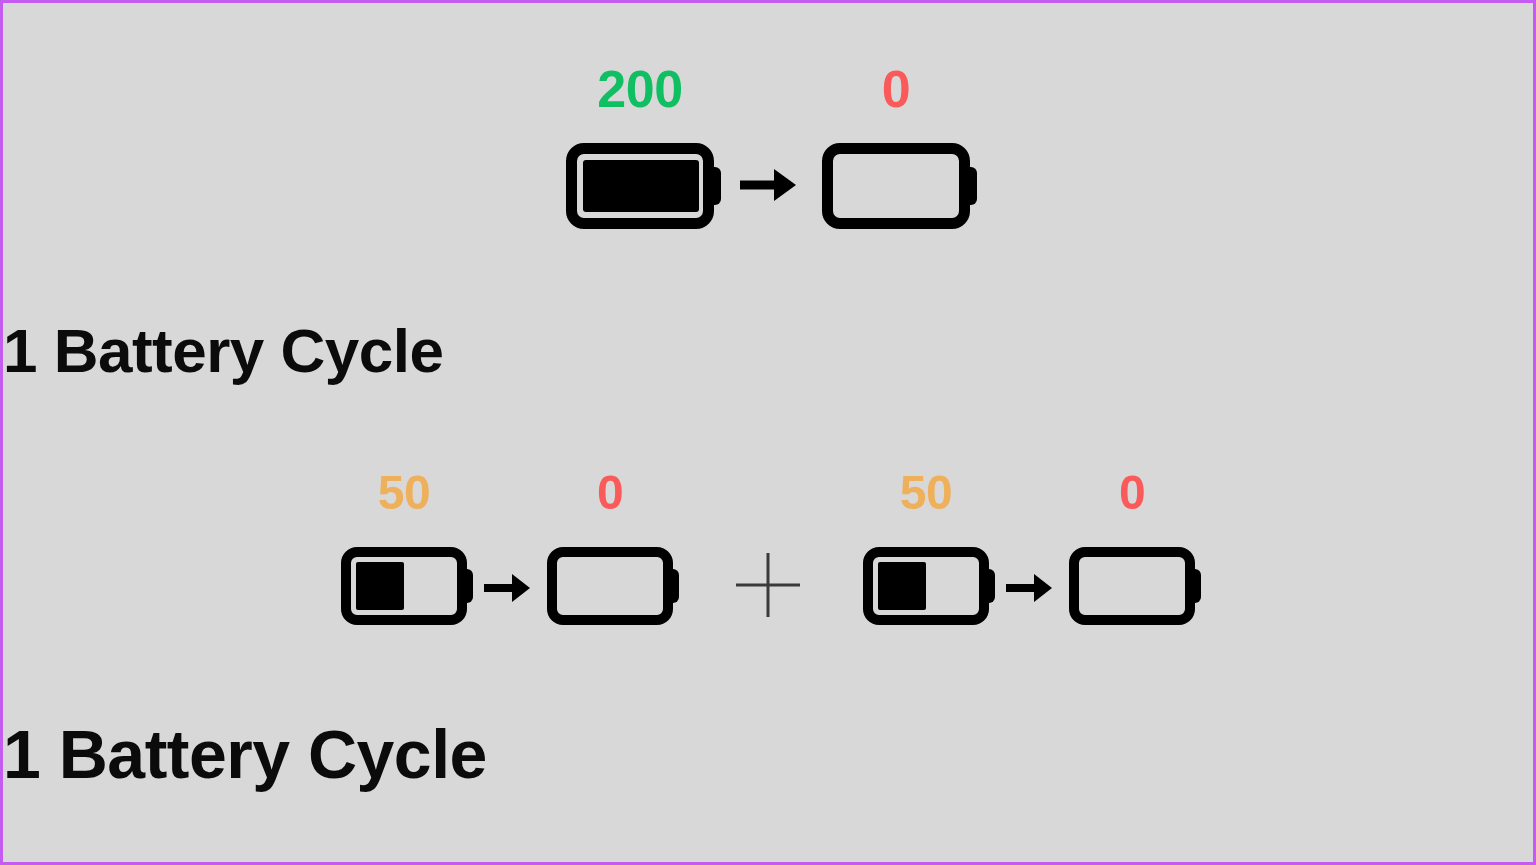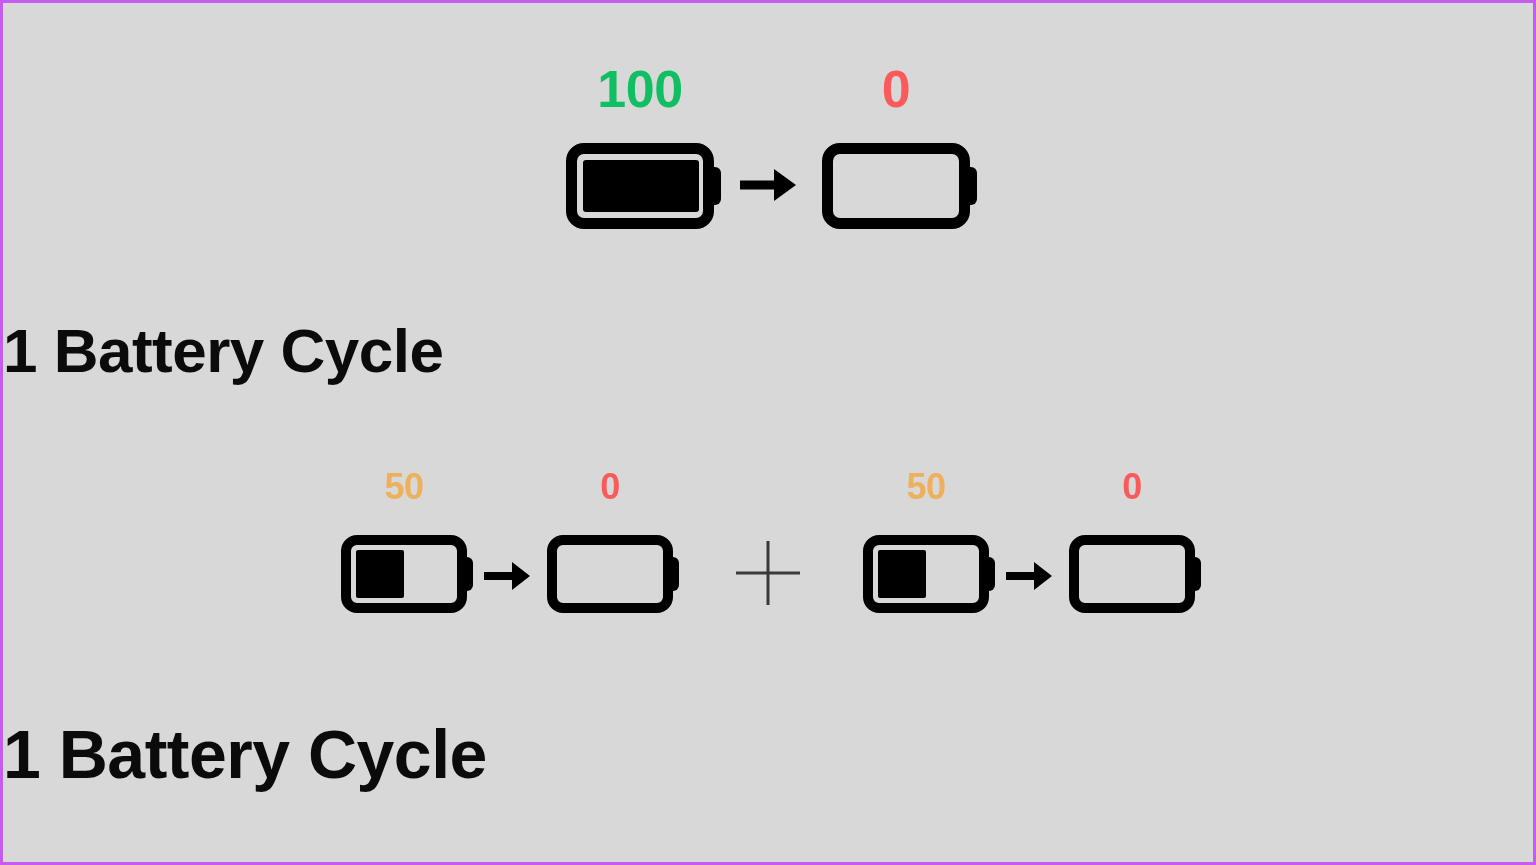--- a/index.html
+++ b/index.html
@@ -156,21 +156,21 @@
   #scene-top .arrow { width: 56px; height: 40px; margin: 0 0px; align-self: flex-end; margin-bottom: 24px;}
   #scene-top .arrow .shaft { width: 40px; height: 9px; }
   #scene-top .arrow .head  { border-width: 16px 0 16px 22px; }
 
   #caption-top { top: 312px; font-size: 62px; }
 
   
   #scene-bottom { top: 466px; }
 
   #scene-bottom .unit { width: 160px; }
-  #scene-bottom .pct  { font-size: 36px; margin-bottom: 30px; }
+  #scene-bottom .pct  { font-size: 48px; margin-bottom: 30px; }
 
   #scene-bottom .battery {
     width: 126px;
     height: 78px;
     border-width: 10px;
     border-radius: 16px;
   }
   #scene-bottom .battery .nub {
     width: 10px;
     height: 34px;
@@ -195,21 +195,21 @@
   #caption-bottom { top: 712px; font-size: 68px; }
 </style>
 </head>
 <body style="background: rgb(216, 216, 216);">
 
 <div id="canvas" style="background: rgb(216, 216, 216); border-color: rgb(196, 92, 242);">
 
   <div class="section" id="scene-top">
     <div class="row-batteries">
         <div class="unit">
-          <div class="pct" style="color: rgb(17, 191, 99);">100</div>
+          <div class="pct" style="color: rgb(17, 191, 99);">200</div>
           <div class="battery" style="border-color: rgb(0, 0, 0);">
             <span class="nub" style="background: rgb(0, 0, 0);"></span>
             <span class="fill" style="background: rgb(0, 0, 0); width: calc(100% - 10px);"></span>
           </div>
         </div>
         <div class="arrow">
           <span class="shaft"></span>
           <span class="head"></span>
         </div>
         <div class="unit">

